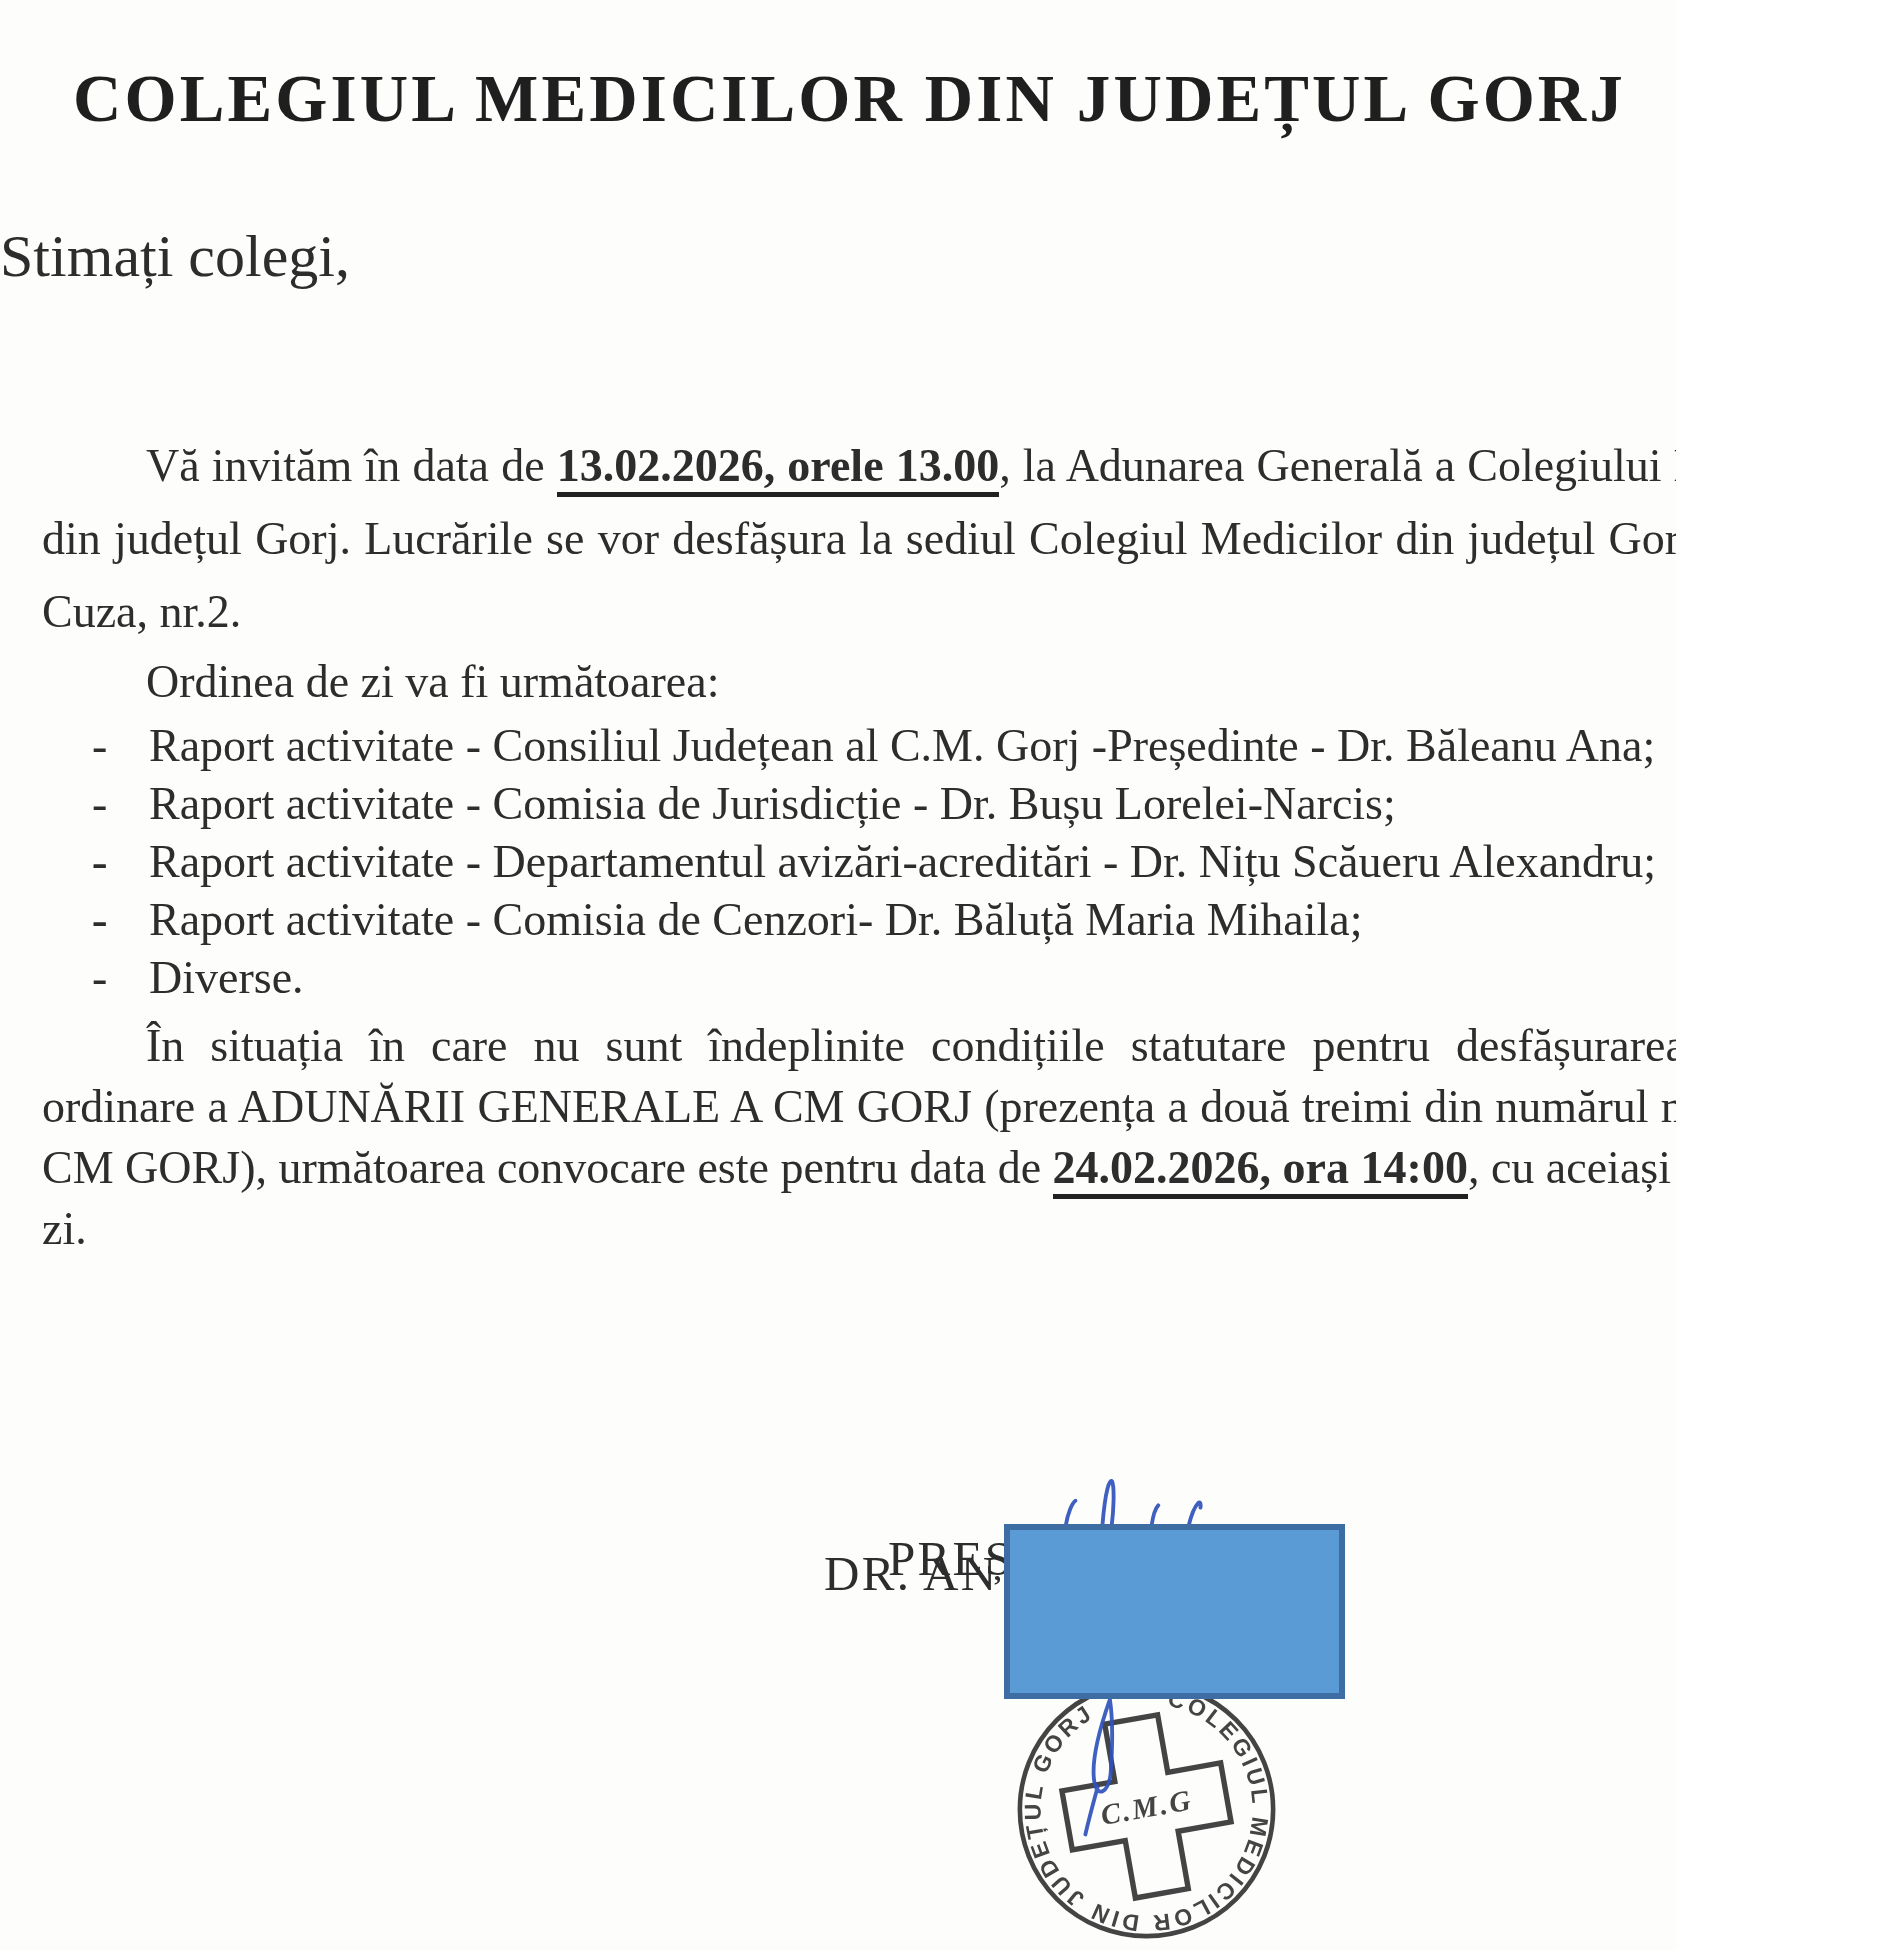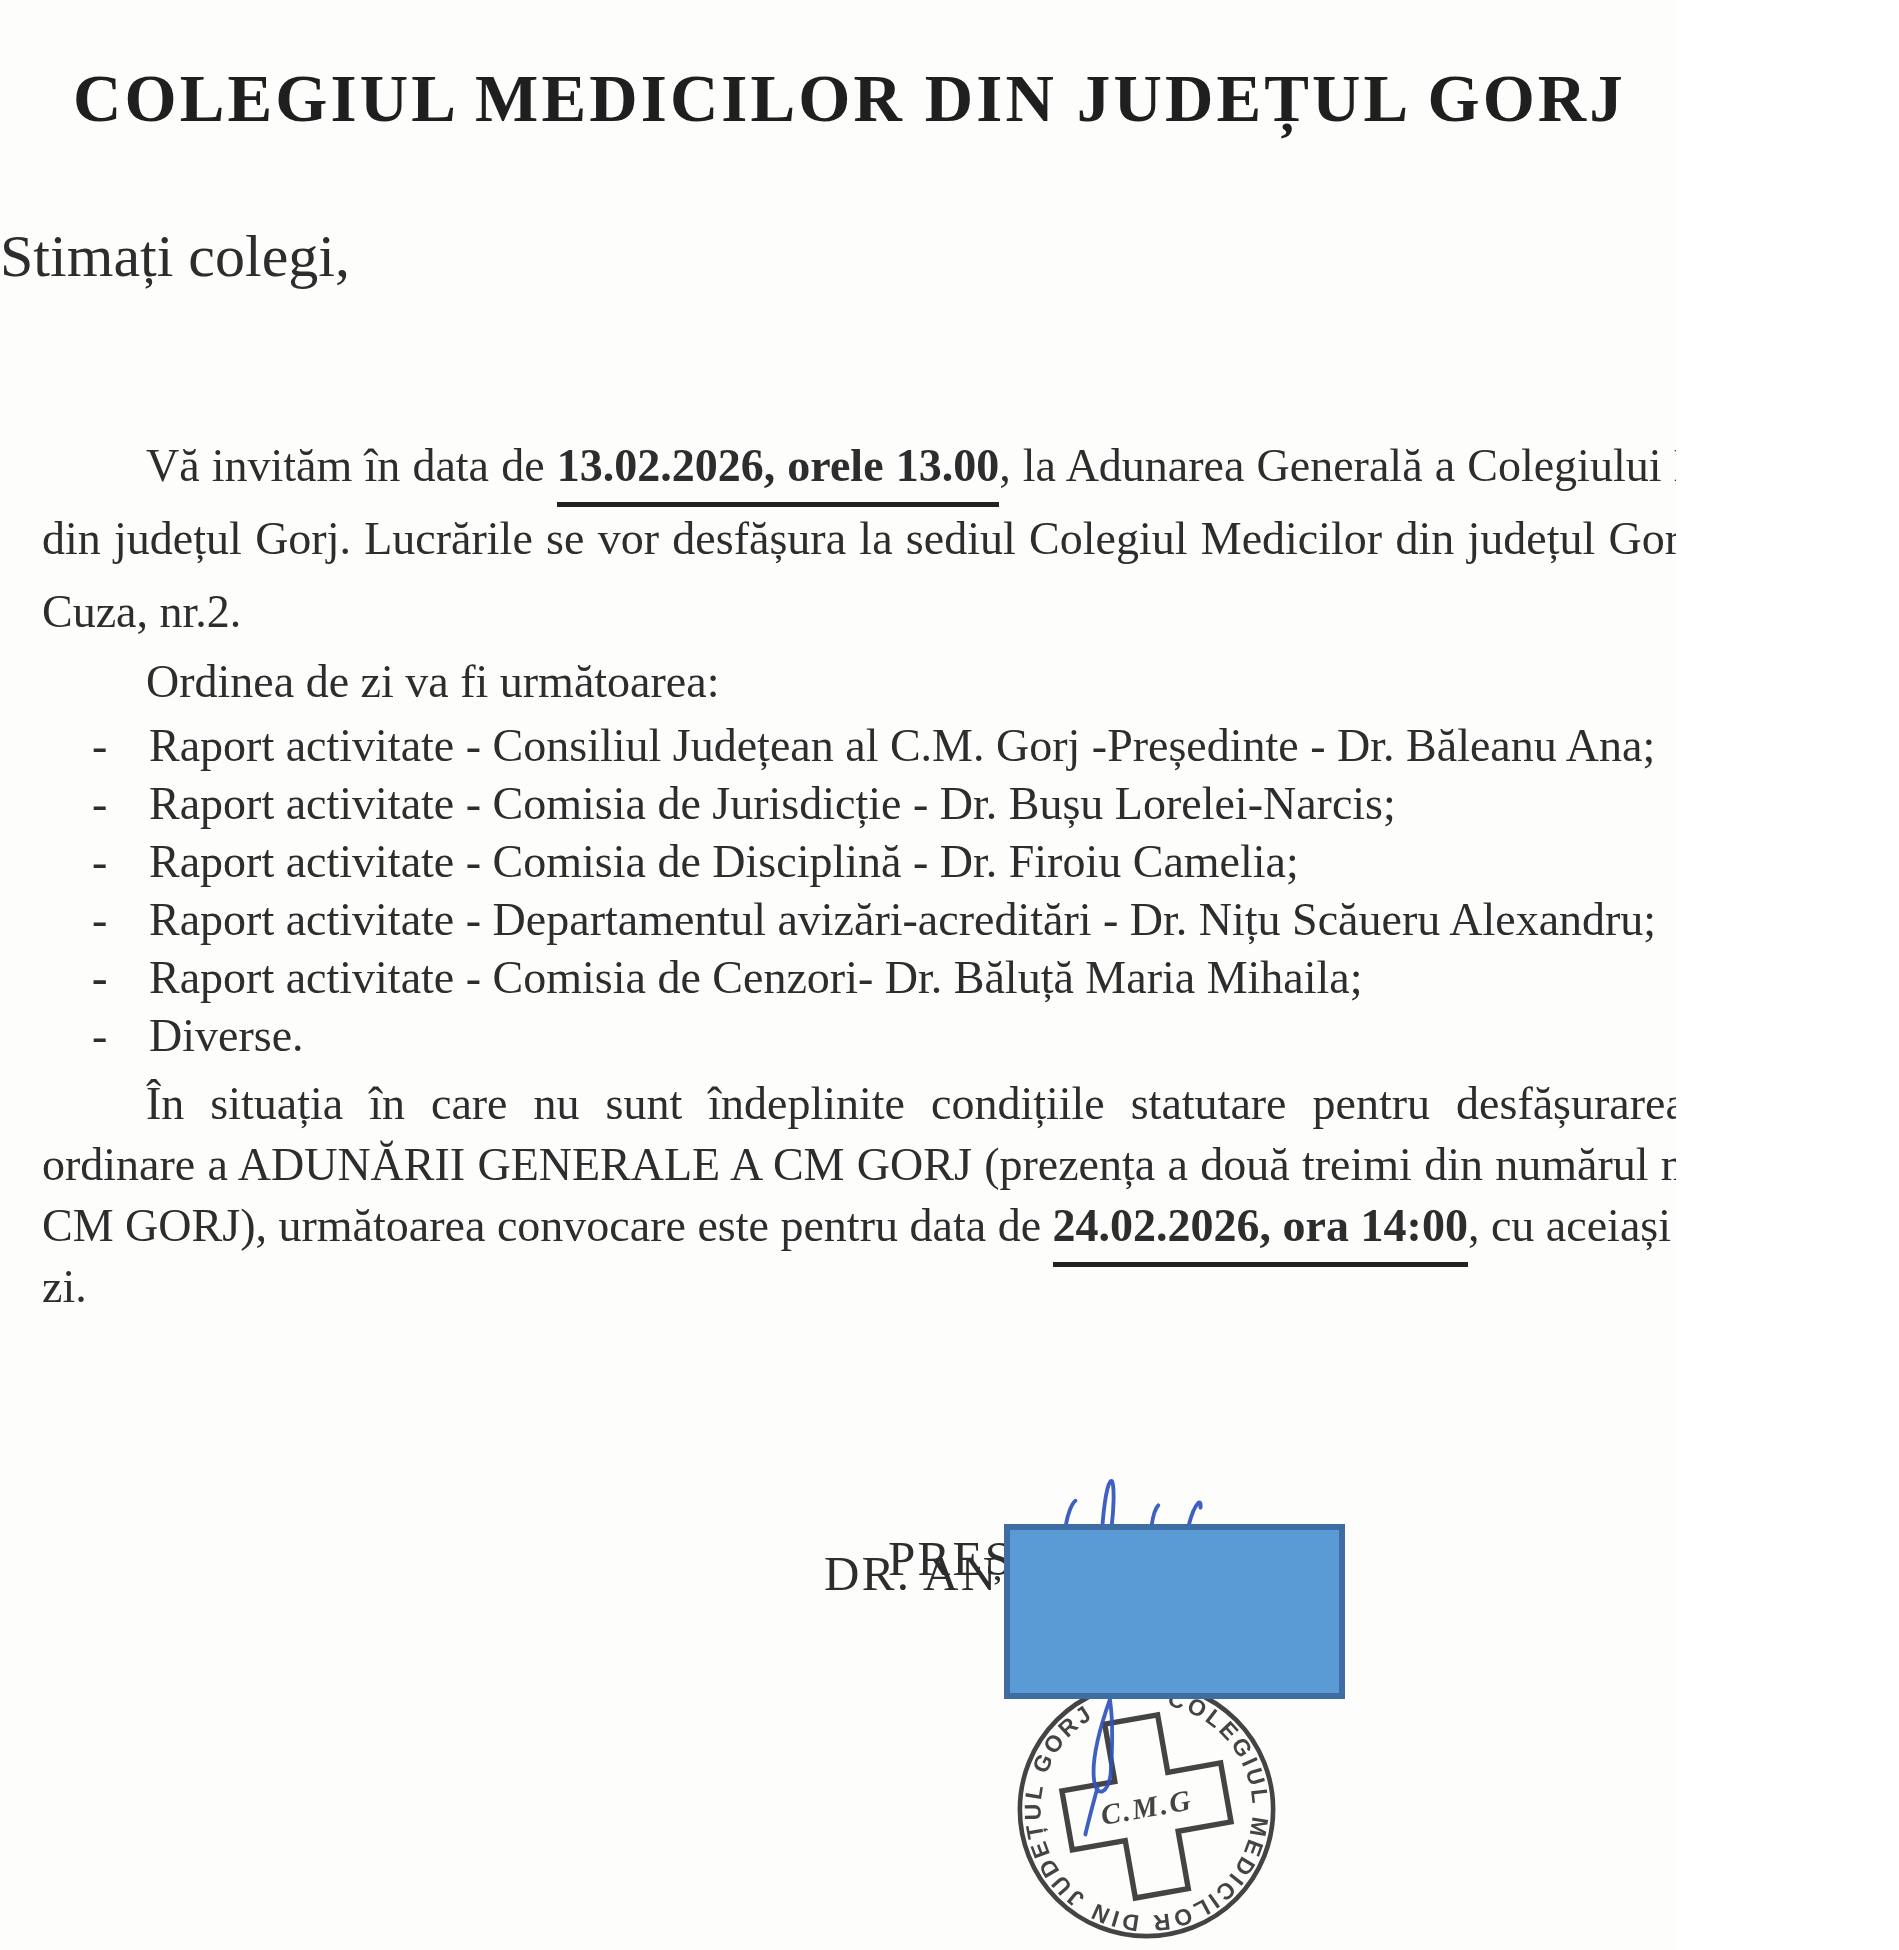--- a/index.html
+++ b/index.html
@@ -19,21 +19,21 @@
   .salutation{
     position:absolute;left:0;top:222px;width:1825px;
     text-align:left;font-size:60px;
   }
   .doc-body{
     position:absolute;left:42px;top:429px;width:1813px;
     font-size:46px;line-height:73px;
   }
   .para{ text-align:justify; text-indent:104px; margin:0; }
   .para.second{ line-height:61px; margin-top:8px; }
-  .bu{ font-weight:700; border-bottom:5.4px solid #222; padding-bottom:11px; }
+  .bu{ font-weight:700; border-bottom:5.4px solid #222; padding-bottom:1px; }
   .agenda-heading{ text-indent:104px; line-height:58px; margin-top:4.6px; }
   .agenda-list{ margin-top:6.1px; }
   .agenda-row{ position:relative; padding-left:107px; line-height:58px; }
   .agenda-marker{ position:absolute; left:50px; top:0; }
   .sig-line1{
     position:absolute;left:888px;top:1530px;
     font-size:49px;letter-spacing:2.3px;white-space:nowrap;z-index:1;
   }
   .sig-line2{
     position:absolute;left:824px;top:1545px;
@@ -65,21 +65,20 @@
       <div class="agenda-row">
         <span class="agenda-marker">-</span>
         <span>Raport activitate - Consiliul Județean al C.M. Gorj -Președinte - Dr. Băleanu Ana;</span>
       </div>
       <div class="agenda-row">
         <span class="agenda-marker">-</span>
         <span>Raport activitate - Comisia de Jurisdicție - Dr. Bușu Lorelei-Narcis;</span>
       </div>
       <div class="agenda-row">
         <span class="agenda-marker">-</span>
-        <span>Raport activitate - Comisia de Disciplină - Dr. Firoiu Camelia;</span>
       </div>
       <div class="agenda-row">
         <span class="agenda-marker">-</span>
         <span>Raport activitate - Departamentul avizări-acreditări - Dr. Nițu Scăueru Alexandru;</span>
       </div>
       <div class="agenda-row">
         <span class="agenda-marker">-</span>
       </div>
       <div class="agenda-row">
         <span class="agenda-marker">-</span>

